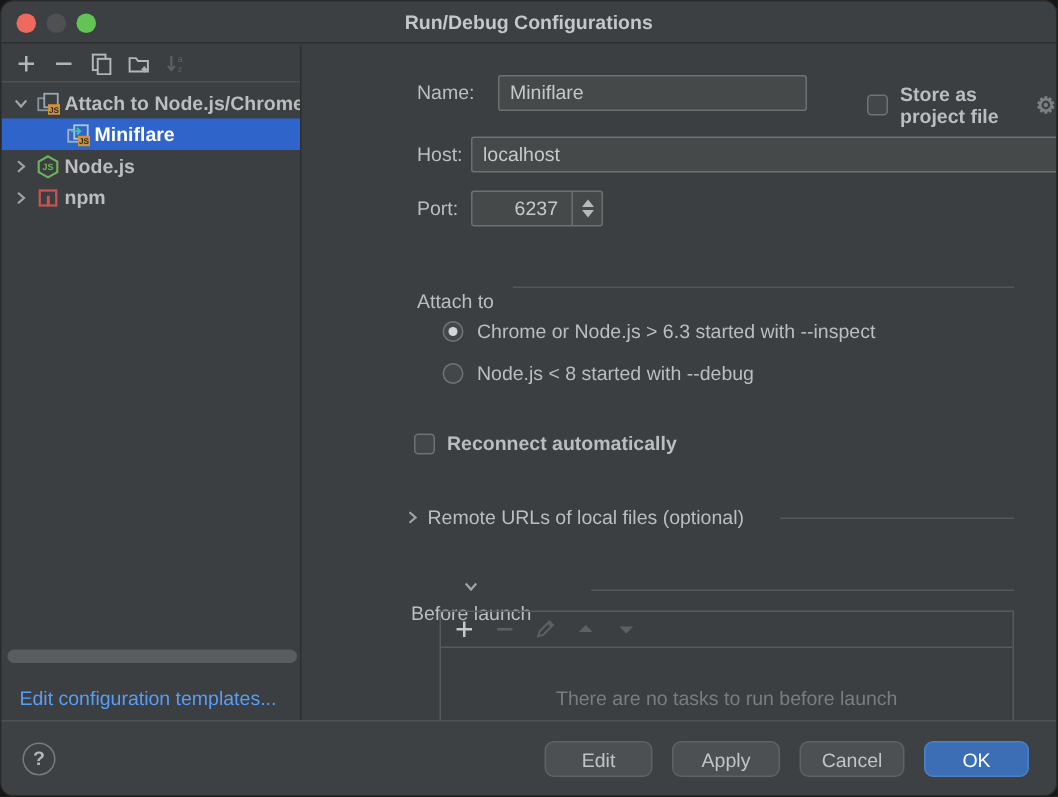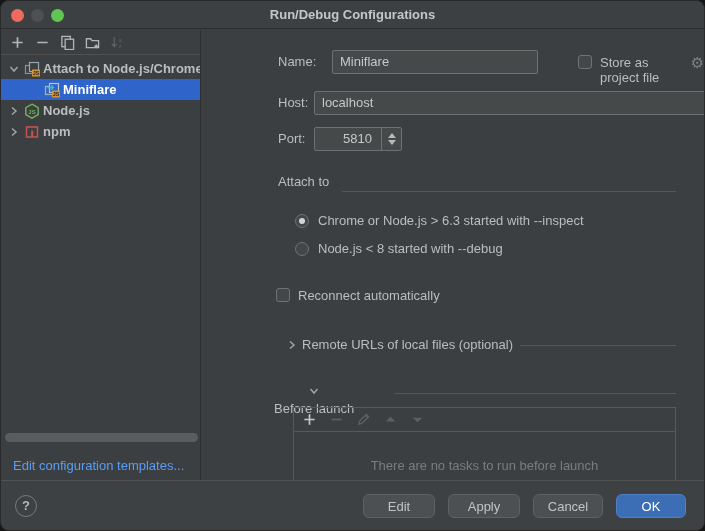--- a/index.html
+++ b/index.html
@@ -60,21 +60,21 @@
 
   
   .form { position: absolute; top: 29px; left: 209px; right: 0; bottom: 50px; margin-left: 48px; }
   .flabel { position: absolute; line-height: 24px; color: #bbbdbf; }
   .field {
     position: absolute; height: 24px; background: #45494a;
     border: 1px solid #6e7173; border-radius: 2px;
     line-height: 22px; padding: 0 7px; color: #c6c9cb;
   }
   .checkbox { width: 14px; height: 14px; background: #43474a; border: 1px solid #6f7376; border-radius: 3px; flex: none; }
-  .cbx-row { position: absolute; display: flex; gap: 8px; }
+  .cbx-row { position: absolute; display: flex; align-items: center; gap: 8px; font-weight: bold; }
   .radio-row { position: absolute; display: flex; align-items: center; gap: 9px; }
   .radio {
     width: 14px; height: 14px; border-radius: 50%;
     background: #43474a; border: 1px solid #6f7376; flex: none;
     display: flex; align-items: center; justify-content: center;
   }
   .radio .dot { width: 6px; height: 6px; border-radius: 50%; background: #d3d6d8; }
   .spinner {
     position: absolute; display: flex; height: 24px; background: #45494a;
     border: 1px solid #6e7173; border-radius: 2px;
@@ -250,47 +250,47 @@
       <span class="checkbox"></span>
       <span>Store as project file</span>
       <span class="gear">⚙</span>
     </div>
 
     <div class="flabel" style="left:20px; top:61px;">Host:</div>
     <div class="field" style="left:56px; top:61px; width:410px;">localhost</div>
 
     <div class="flabel" style="left:20px; top:97px;">Port:</div>
     <div class="spinner" style="left:56px; top:97px; width:88px;">
-      <span class="num">5810</span>
+      <span class="num">6237</span>
       <span class="arrows">
         <span class="tri-up"></span>
         <span class="tri-down"></span>
       </span>
     </div>
 
-    <div class="flabel" style="left:20px; top:140px;text-align:center;">Attach to</div>
+    <div class="flabel" style="left:20px; top:159px;text-align:center;">Attach to</div>
     <div class="sep-line" style="left:84px; right:28px; top:161px;"></div>
 
     <div class="radio-row" style="left:37px; top:183px;">
       <span class="radio">
           <span class="dot"></span>
         </span>
       <span>Chrome or Node.js &gt; 6.3 started with --inspect</span>
     </div>
     <div class="radio-row" style="left:37px; top:211px;">
       <span class="radio"></span>
       <span>Node.js &lt; 8 started with --debug</span>
     </div>
 
     <div class="cbx-row" style="left:18px; top:258px;">
       <span class="checkbox"></span>
       <span>Reconnect automatically</span>
     </div>
 
-    <div class="section-head" style="left:28px; top:307px;">
+    <div class="section-head" style="left:11px; top:307px;">
       <span class="sec-chevron">
         <svg width="12" height="12" viewBox="0 0 12 12">
             <path d="M4 2.5l4 3.5-4 3.5" fill="none" stroke="#a0a3a5" stroke-width="1.5"></path>
           </svg>
       </span>
       <span>Remote URLs of local files (optional)</span>
     </div>
     <div class="sep-line" style="left:262px; right:28px; top:315px;"></div>
 
     <div class="section-head" style="left:16px; top:355px;flex-direction:column;">

